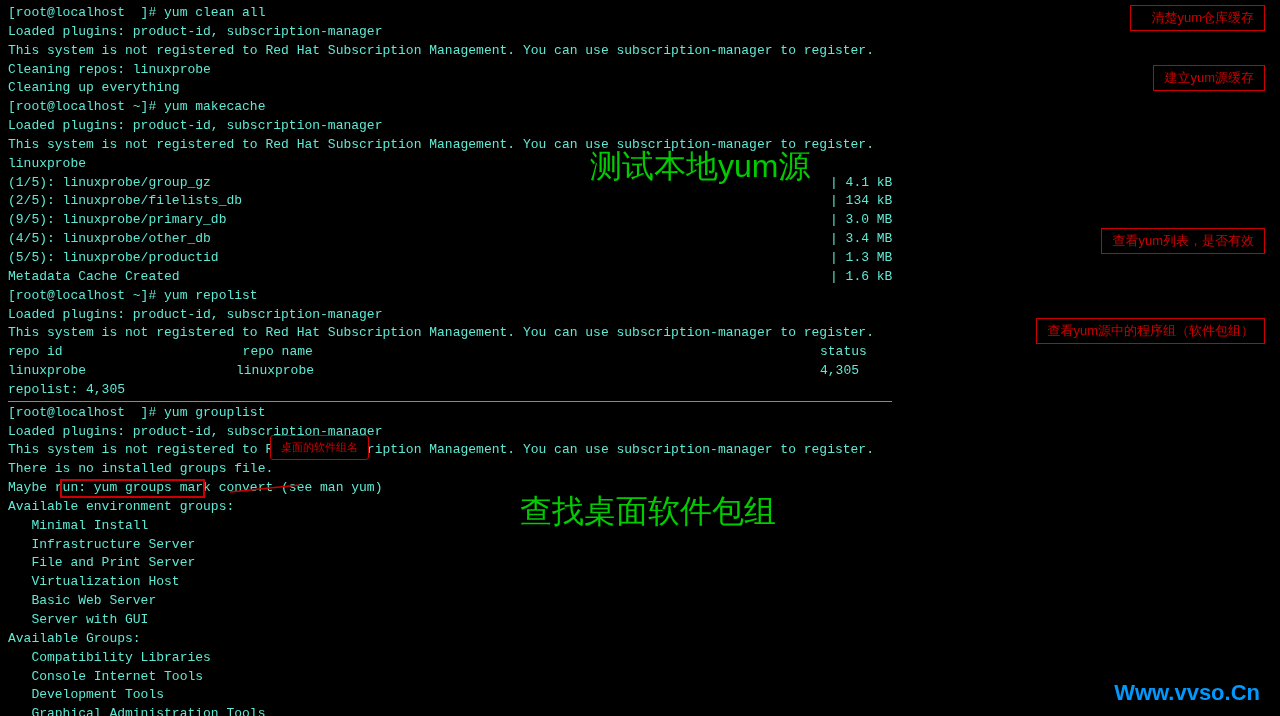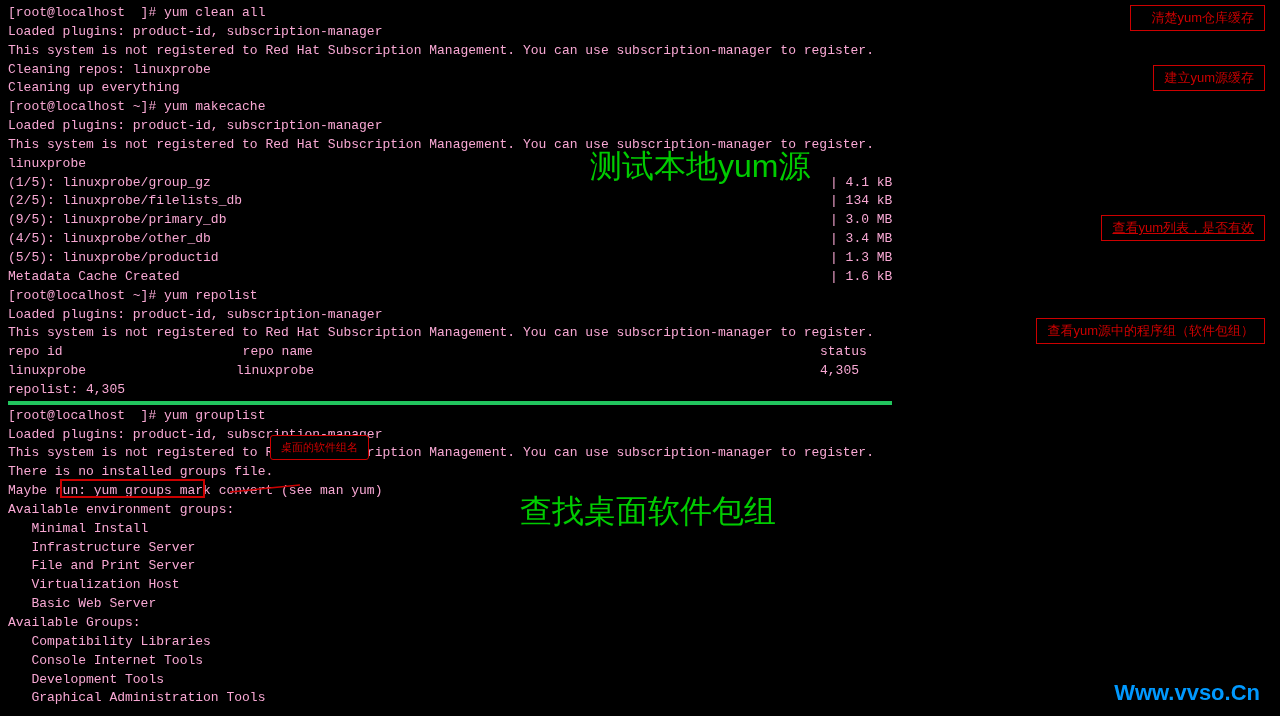--- a/index.html
+++ b/index.html
@@ -17,21 +17,21 @@
       position: absolute;
       top: 0; left: 0;
       width: 900px;
       height: 716px;
       padding: 4px 8px;
       line-height: 1.45;
       overflow: hidden;
     }
     .terminal-line {
       white-space: pre;
-      color: #f9a8d4;
+      color: #5eead4;
     }
     .annotation-box {
       position: absolute;
       border: 1px solid #cc0000;
       background: #000;
       color: #cc0000;
       padding: 3px 10px;
       font-family: 'SimSun', 'Microsoft YaHei', sans-serif;
       font-size: 13px;
       white-space: nowrap;
@@ -85,48 +85,49 @@
   <div class="terminal-line" style="display:flex;justify-content:space-between;"><span>(2/5): linuxprobe/filelists_db</span><span style="position:absolute;left:830px;">| 134 kB&nbsp;&nbsp; 00:00:00</span></div>
   <div class="terminal-line"><span>(9/5): linuxprobe/primary_db</span><span style="position:absolute;left:830px;">| 3.0 MB&nbsp;&nbsp; 00:00:00</span></div>
   <div class="terminal-line"><span>(4/5): linuxprobe/other_db</span><span style="position:absolute;left:830px;">| 3.4 MB&nbsp;&nbsp; 00:00:00</span></div>
   <div class="terminal-line"><span>(5/5): linuxprobe/productid</span><span style="position:absolute;left:830px;">| 1.3 MB&nbsp;&nbsp; 00:00:00</span></div>
   <div class="terminal-line"><span>Metadata Cache Created</span><span style="position:absolute;left:830px;">| 1.6 kB&nbsp;&nbsp; 00:00:00</span></div>
   <div class="terminal-line">[root@localhost ~]# yum repolist</div>
   <div class="terminal-line">Loaded plugins: product-id, subscription-manager</div>
   <div class="terminal-line">This system is not registered to Red Hat Subscription Management. You can use subscription-manager to register.</div>
   <div class="terminal-line">repo id<span style="margin-left:180px;">repo name</span><span style="position:absolute;left:820px;">status</span></div>
   <div class="terminal-line">linuxprobe<span style="margin-left:150px;">linuxprobe</span><span style="position:absolute;left:820px;">4,305</span></div>
-  <div class="terminal-line" style="border-bottom:4px solid #22c55e;padding-bottom:1px;">repolist: 4,305</div>
+  <div class="terminal-line" style="border-bottom:1px solid #22c55e;padding-bottom:1px;">repolist: 4,305</div>
   <div style="height:2px;"></div>
   <div class="terminal-line">[root@localhost  ]# yum grouplist</div>
   <div class="terminal-line">Loaded plugins: product-id, subscription-manager</div>
   <div class="terminal-line">This system is not registered to Red Hat Subscription Management. You can use subscription-manager to register.</div>
   <div class="terminal-line">There is no installed groups file.</div>
   <div class="terminal-line">Maybe run: yum groups mark convert (see man yum)</div>
   <div class="terminal-line">Available environment groups:</div>
   <div class="terminal-line">&nbsp;&nbsp;&nbsp;Minimal Install</div>
   <div class="terminal-line">&nbsp;&nbsp;&nbsp;Infrastructure Server</div>
   <div class="terminal-line">&nbsp;&nbsp;&nbsp;File and Print Server</div>
   <div class="terminal-line">&nbsp;&nbsp;&nbsp;Virtualization Host</div>
   <div class="terminal-line">&nbsp;&nbsp;&nbsp;Basic Web Server</div>
+  <div class="terminal-line">&nbsp;&nbsp;&nbsp;Server with GUI</div>
   <div class="terminal-line">Available Groups:</div>
   <div class="terminal-line">&nbsp;&nbsp;&nbsp;Compatibility Libraries</div>
   <div class="terminal-line">&nbsp;&nbsp;&nbsp;Console Internet Tools</div>
   <div class="terminal-line">&nbsp;&nbsp;&nbsp;Development Tools</div>
   <div class="terminal-line">&nbsp;&nbsp;&nbsp;Graphical Administration Tools</div>
 
 </div>
 
 <div class="annotation-box" style="top: 5px; right: 15px; padding-left: 20px;">清楚yum仓库缓存</div>
 
 <div class="annotation-box" style="top: 65px; right: 15px;">建立yum源缓存</div>
 
 <div class="callout-title" style="top: 145px; left: 590px;">测试本地yum源</div>
 
-<div class="annotation-box" style="top: 215px; right: 15px; text-decoration: underline;">查看yum列表，是否有效</div>
+<div class="annotation-box" style="top: 228px; right: 15px;">查看yum列表，是否有效</div>
 
 <div class="annotation-box" style="top: 318px; right: 15px;">查看yum源中的程序组（软件包组）</div>
 
 <div class="server-gui-box" style="top: 479px; left: 60px; width: 145px; height: 19px;"></div>
 
 <div class="callout-bubble" style="top: 435px; left: 270px;">桌面的软件组名</div>
 
 <svg style="position:absolute;top:430px;left:200px;width:130px;height:70px;pointer-events:none;">
   <line x1="100" y1="55" x2="30" y2="62" stroke="#cc0000" stroke-width="1.5"></line>
 </svg>

